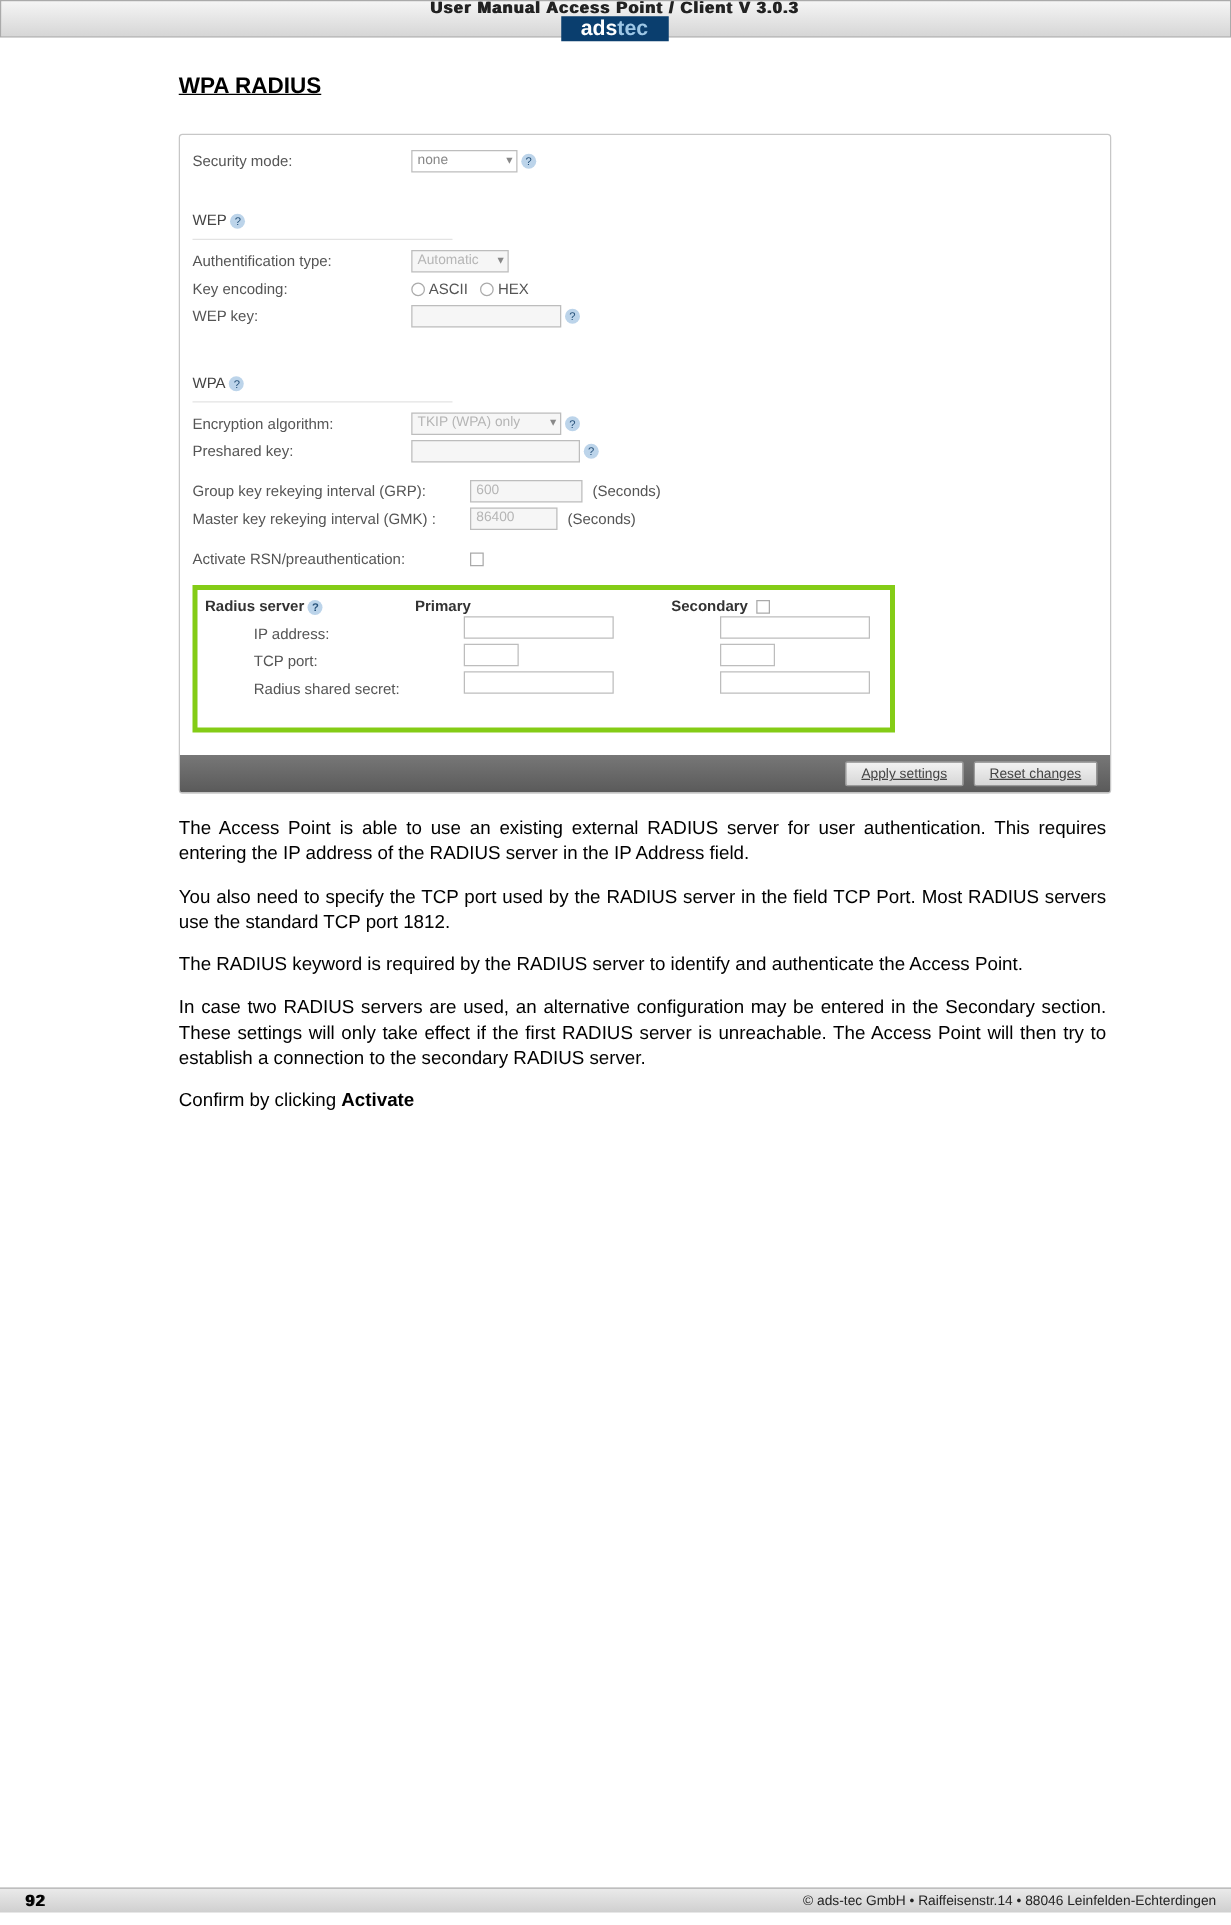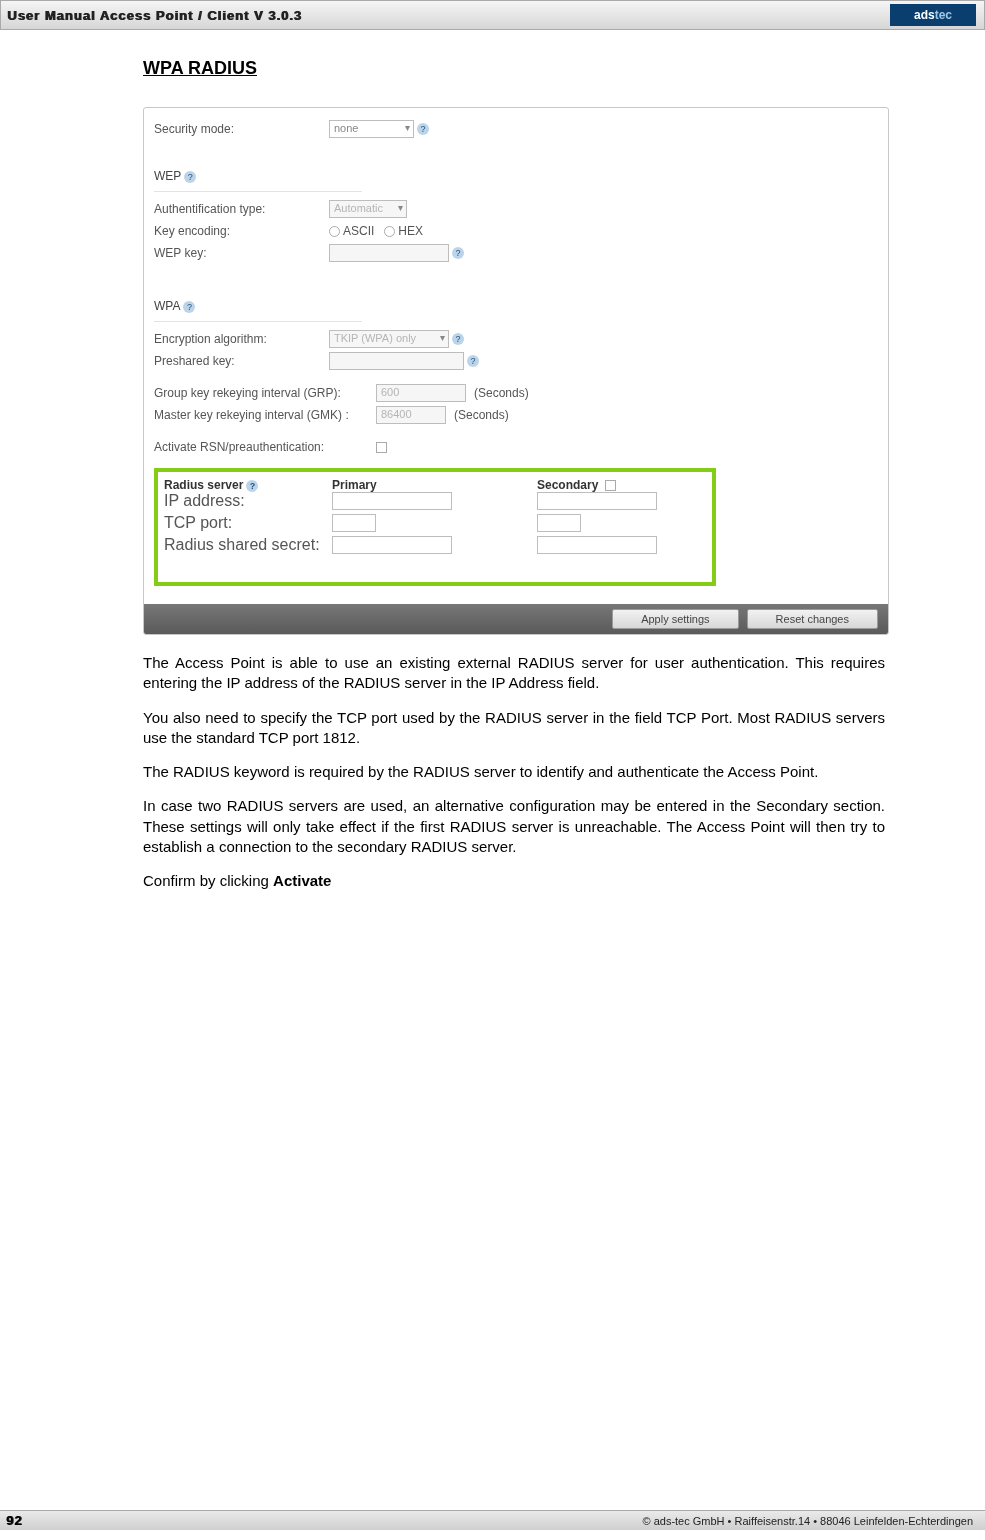--- a/index.html
+++ b/index.html
@@ -10,36 +10,37 @@
     font-family: Verdana, Arial, sans-serif;
     position: relative;
     color: #000;
   }
   .header-bar {
     height: 30px;
     background: linear-gradient(#f5f5f5, #d6d6d6);
     border: 1px solid #aaa;
     display: flex;
     align-items: center;
-    justify-content: space-between;
+    justify-content: center;
     padding: 0 8px 0 6px;
+    flex-direction: column;
   }
   .header-title {
     font-family: "Arial Black", Arial, sans-serif;
     font-size: 13px;
     letter-spacing: 1px;
     font-weight: 900;
     color: #222;
     text-shadow: 1px 0 0 #222;
   }
   .logo-box {
     width: 86px; height: 22px;
     background: #0a3e6e;
     display: flex; align-items: center; justify-content: center;
-    color: #fff; font-weight: bold; font-size: 12px;
+    color: #fff; font-weight: bold; font-size: 17px;
     font-family: Arial, sans-serif;
   }
   .logo-box .tec { color: #9ec7e6; }
   .content {
     padding: 28px 100px 0 143px;
   }
   .section-title {
     font-family: Verdana, Arial, sans-serif;
     font-weight: bold;
     font-size: 18px;
@@ -87,55 +88,55 @@
   .chk { display:inline-block; width:11px; height:11px; border:1px solid #aaa; background:#fff; margin-right:4px; vertical-align:middle;}
   .radius-box {
     border:4px solid #84cc16;
     margin-top:10px;
     padding:6px 6px 24px 6px;
     width: 562px;
   }
   .rb-head { display:flex; font-weight:bold; color:#333; font-size:12px; }
   .rb-col1 { width:168px; }
   .rb-col2 { width:205px; }
-  .rb-row { display:flex; align-items:flex-start; height:22px; color:#555; font-size:16px;}
+  .rb-row { display:flex; align-items:flex-end; height:22px; color:#555; font-size:12px;margin-left:39px;}
   .rb-inp { display:inline-block; border:1px solid #bdbdbd; height:18px; width:120px; background:#fff;}
   .rb-inp.short { width:44px; }
   .shot-bottombar {
     position:absolute; bottom:0; left:0; right:0;
     height:30px;
     background: linear-gradient(#777,#5a5a5a);
     display:flex; align-items:center; justify-content:flex-end;
     padding-right:10px; gap:8px;
   }
   .btn {
-    height:20px; padding:0 28px;
+    height:20px; padding:0 12px;
     background: linear-gradient(#f2f2f2,#d7d7d7);
     border:1px solid #9a9a9a; border-radius:2px;
     font-size:11px; color:#444;
-    display:flex; align-items:center;
+    display:flex; align-items:center;text-decoration:underline;
   }
   
   .para {
     font-family: Verdana, Arial, sans-serif;
     font-size: 15px;
     line-height: 1.35;
     margin-bottom: 14px;
     text-align: justify;
   }
   .para .bold { font-weight: bold; }
   
   .footer-bar {
     position: absolute;
     bottom: 10px; left: 0; right: 0;
     height: 20px;
     background: linear-gradient(#eaeaea,#cfcfcf);
     border-top:1px solid #aaa;
     display:flex; align-items:center; justify-content:space-between;
-    padding: 0 12px 0 6px;
+    padding: 0 12px 0 20px;
     font-size: 11px;
     gap: 35px;
   }
   .footer-left {
     font-family: "Arial Black", Arial, sans-serif;
     font-weight:900; font-size:13px; letter-spacing:1px;
     text-shadow: 1px 0 0 #222;
   }
   .footer-right { font-family: Arial, sans-serif; color:#222; }
 </style>

